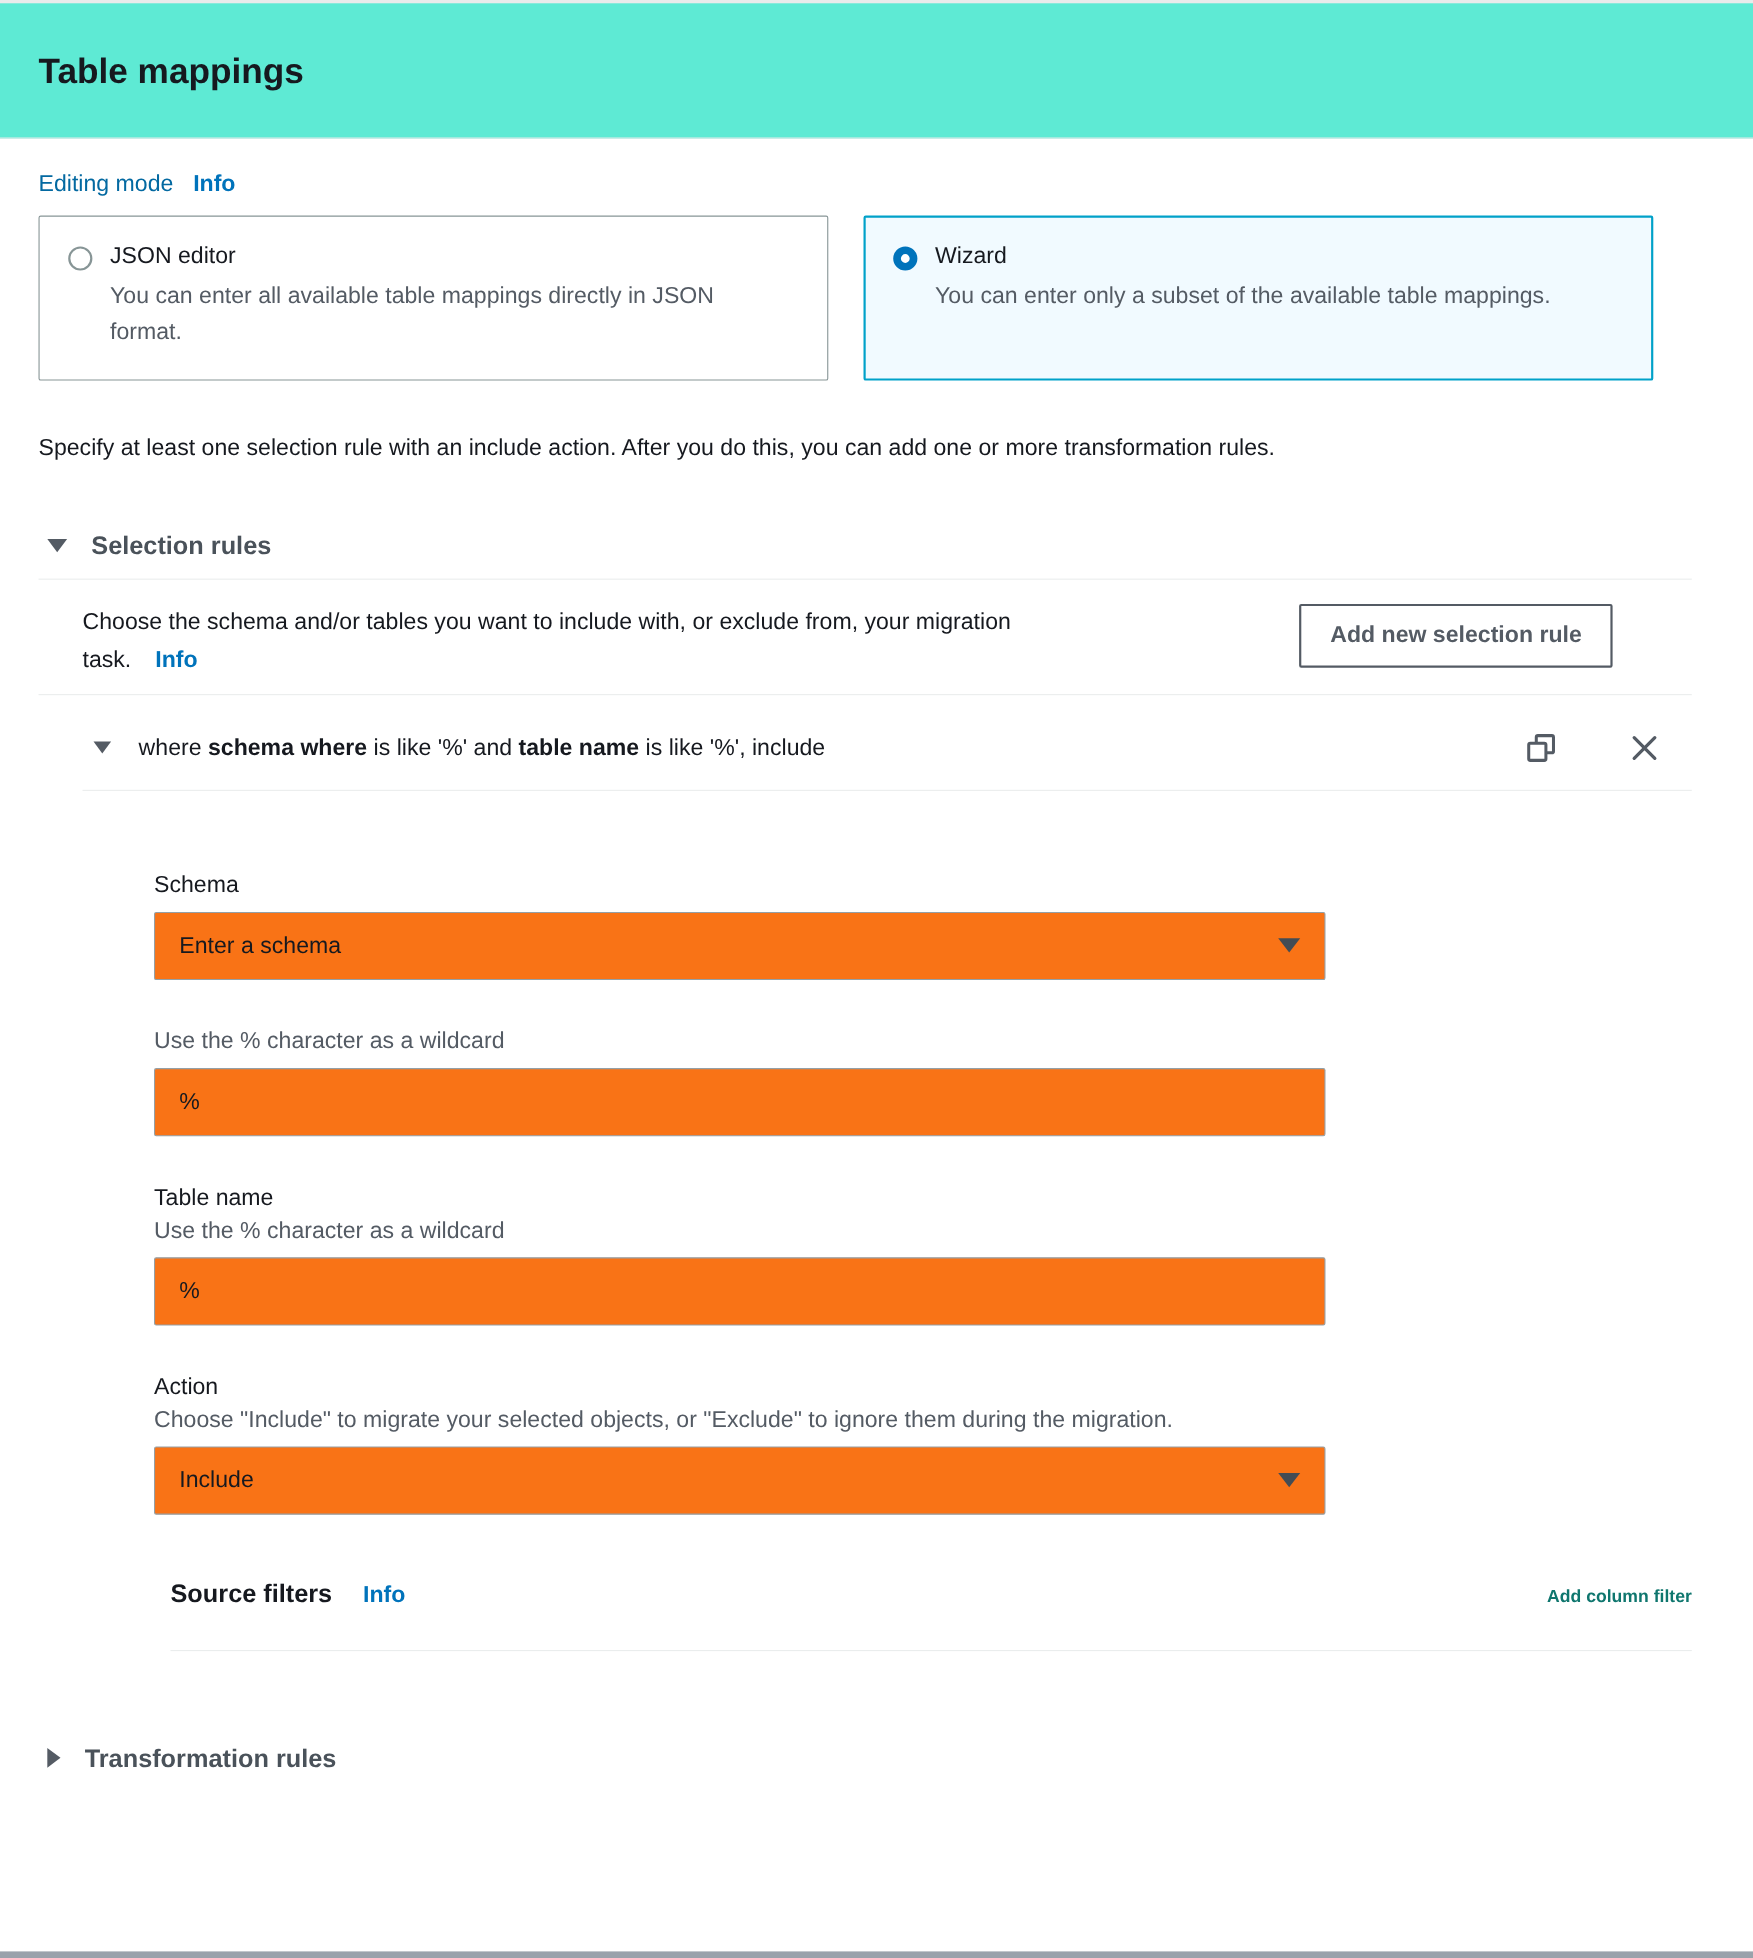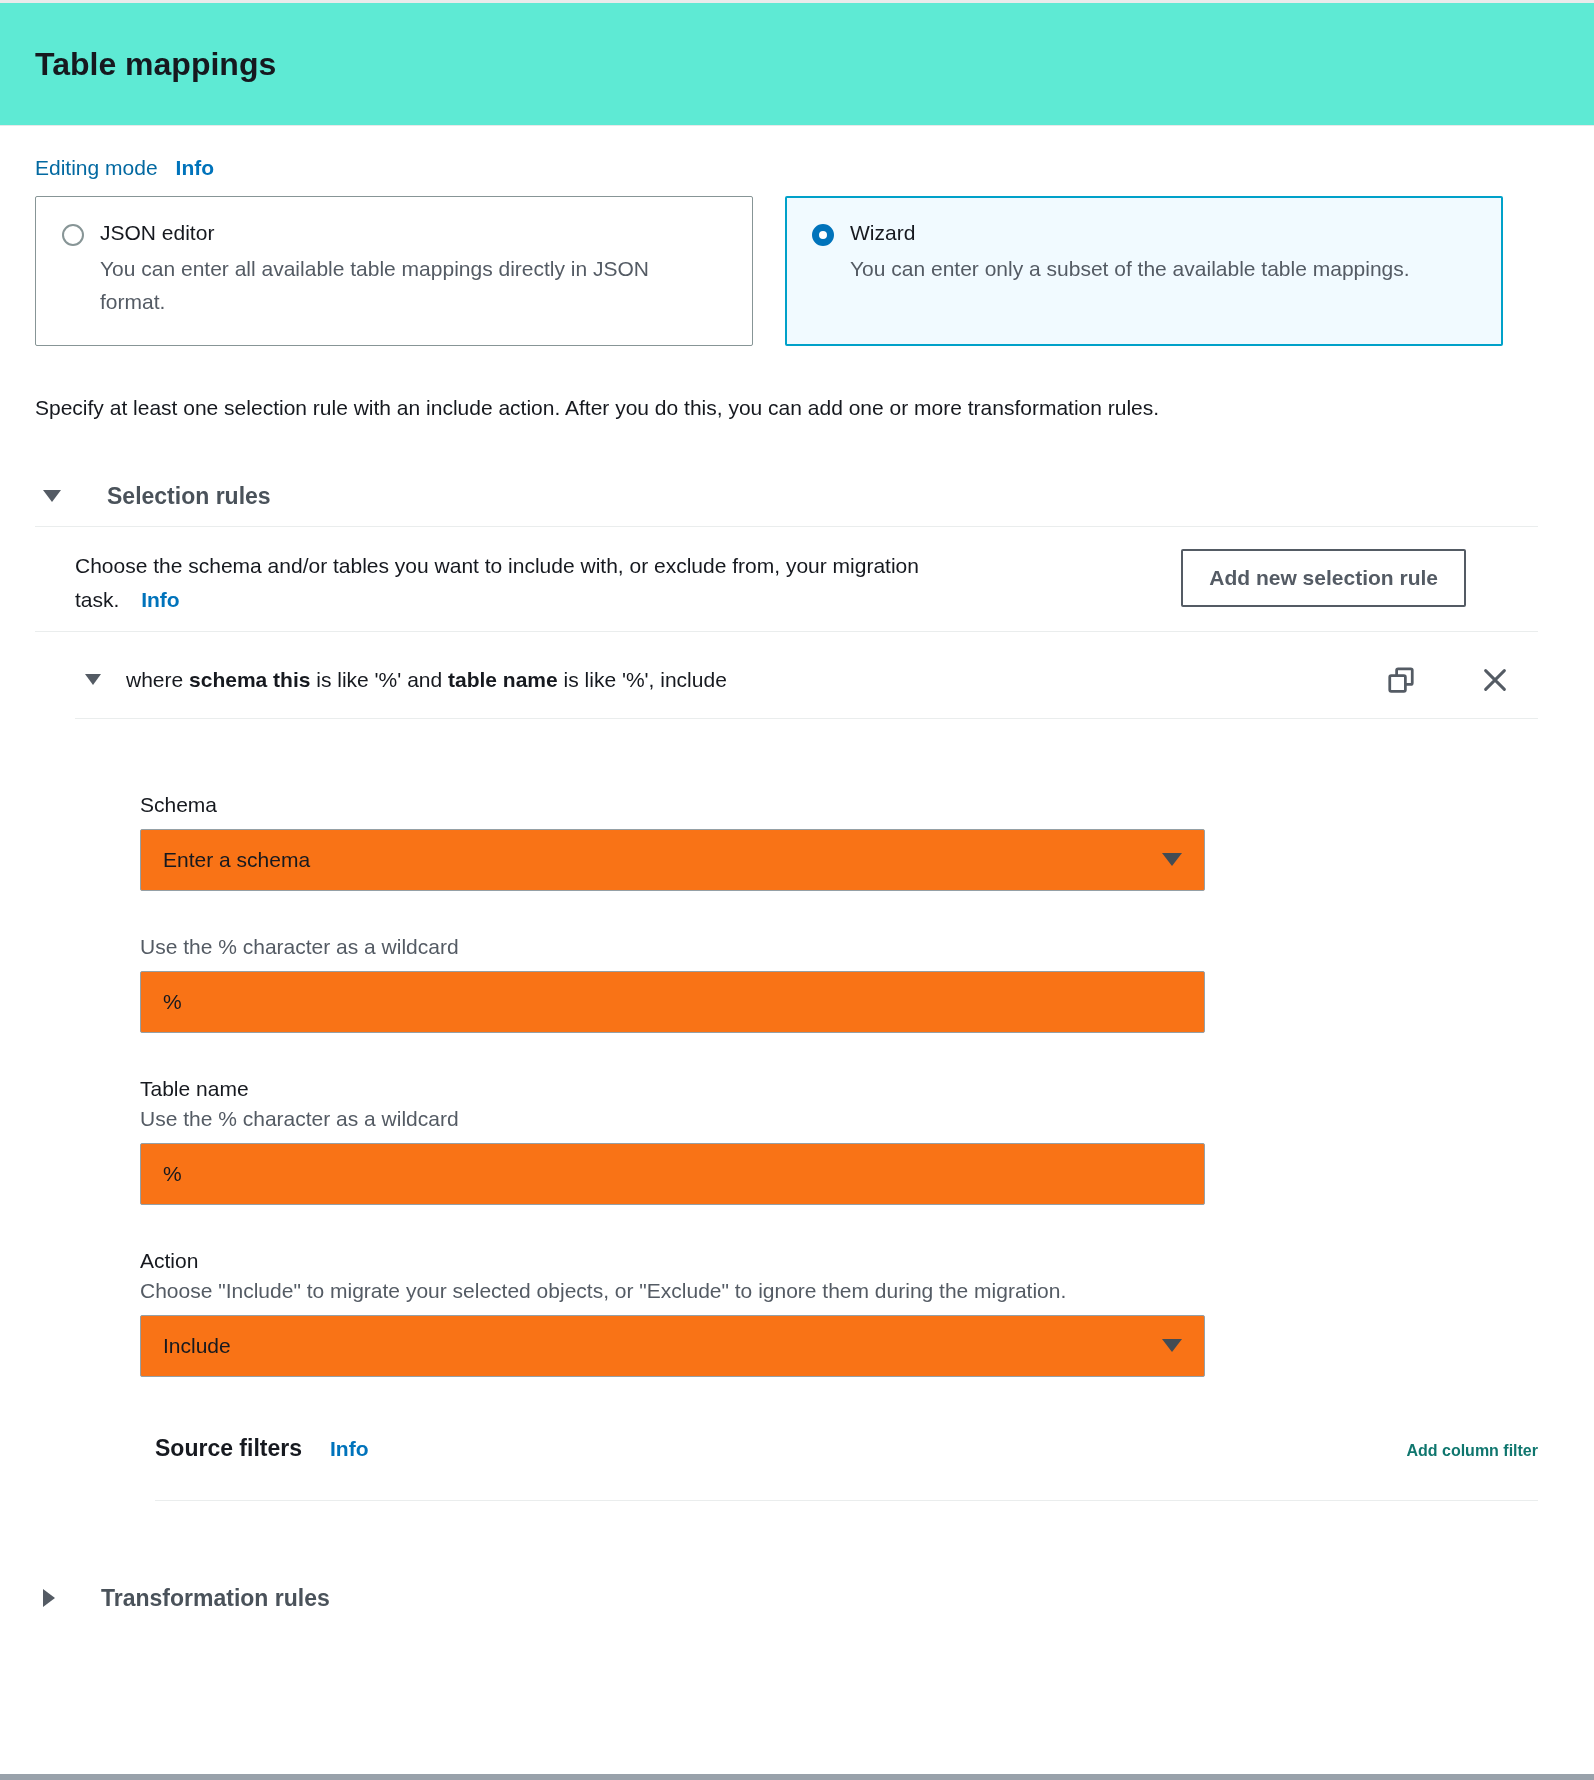--- a/index.html
+++ b/index.html
@@ -37,21 +37,21 @@
     border:2px solid #879596; background:#fff; margin-top:3px;
   }
   .radio.checked { border:7px solid #0073bb; }
   .tile-label { font-size:21px; color:#16191f; margin-bottom:8px; }
   .tile-desc { font-size:21px; color:#545b64; line-height:1.55; max-width:585px; }
 
   .intro { font-size:21px; line-height:1.55; max-width:1260px; margin-bottom:58px; color:#16191f; }
 
   
   .section-header { display:flex; align-items:center; gap:22px; margin-left:8px; cursor:pointer; }
-  .section-title { font-size:23px; font-weight:bold; color:#4a525a;margin-left:24px; }
+  .section-title { font-size:23px; font-weight:bold; color:#4a525a; }
   .tri-down { width:0; height:0; border-left:9px solid transparent; border-right:9px solid transparent; border-top:12px solid #545b64; }
   .tri-right { width:0; height:0; border-top:9px solid transparent; border-bottom:9px solid transparent; border-left:12px solid #545b64; }
 
   .divider { border:none; border-top:1px solid #eaeded; margin:16px 0 0 0; }
 
   
   .choose-row {
     display:flex; justify-content:space-between; align-items:flex-start;
     margin:22px 0 14px 40px; padding-right:72px;
   }
@@ -149,21 +149,21 @@
     <div class="choose-text">
       <span>Choose the schema and/or tables you want to include with, or exclude from, your migration task.</span>
       <a class="info-link">Info</a>
     </div>
     <button class="btn-secondary">Add new selection rule</button>
   </div>
   <hr class="divider after-choose">
 
   <div class="rule-header">
     <span class="tri-down"></span>
-    <span class="rule-summary"><span>where </span><b>schema this</b><span> is like '%' and </span><b>table name</b><span> is like '%', include</span></span>
+    <span class="rule-summary"><span>where </span><b>schema where</b><span> is like '%' and </span><b>table name</b><span> is like '%', include</span></span>
     <span class="rule-actions">
       <button class="icon-btn">
         <svg width="30" height="30" viewBox="0 0 24 24" fill="none" stroke="#545b64" stroke-width="2.2" stroke-linejoin="round">
           <rect x="8.5" y="3" width="12.5" height="12.5" rx="1.2"></rect>
           <rect x="3" y="8.5" width="12.5" height="12.5" rx="1.2" fill="#ffffff"></rect>
         </svg>
       </button>
       <button class="icon-btn">
         <svg width="30" height="30" viewBox="0 0 24 24" fill="none" stroke="#545b64" stroke-width="2.4" stroke-linecap="round">
           <path d="M4.5 4.5 L19.5 19.5 M19.5 4.5 L4.5 19.5"></path>

